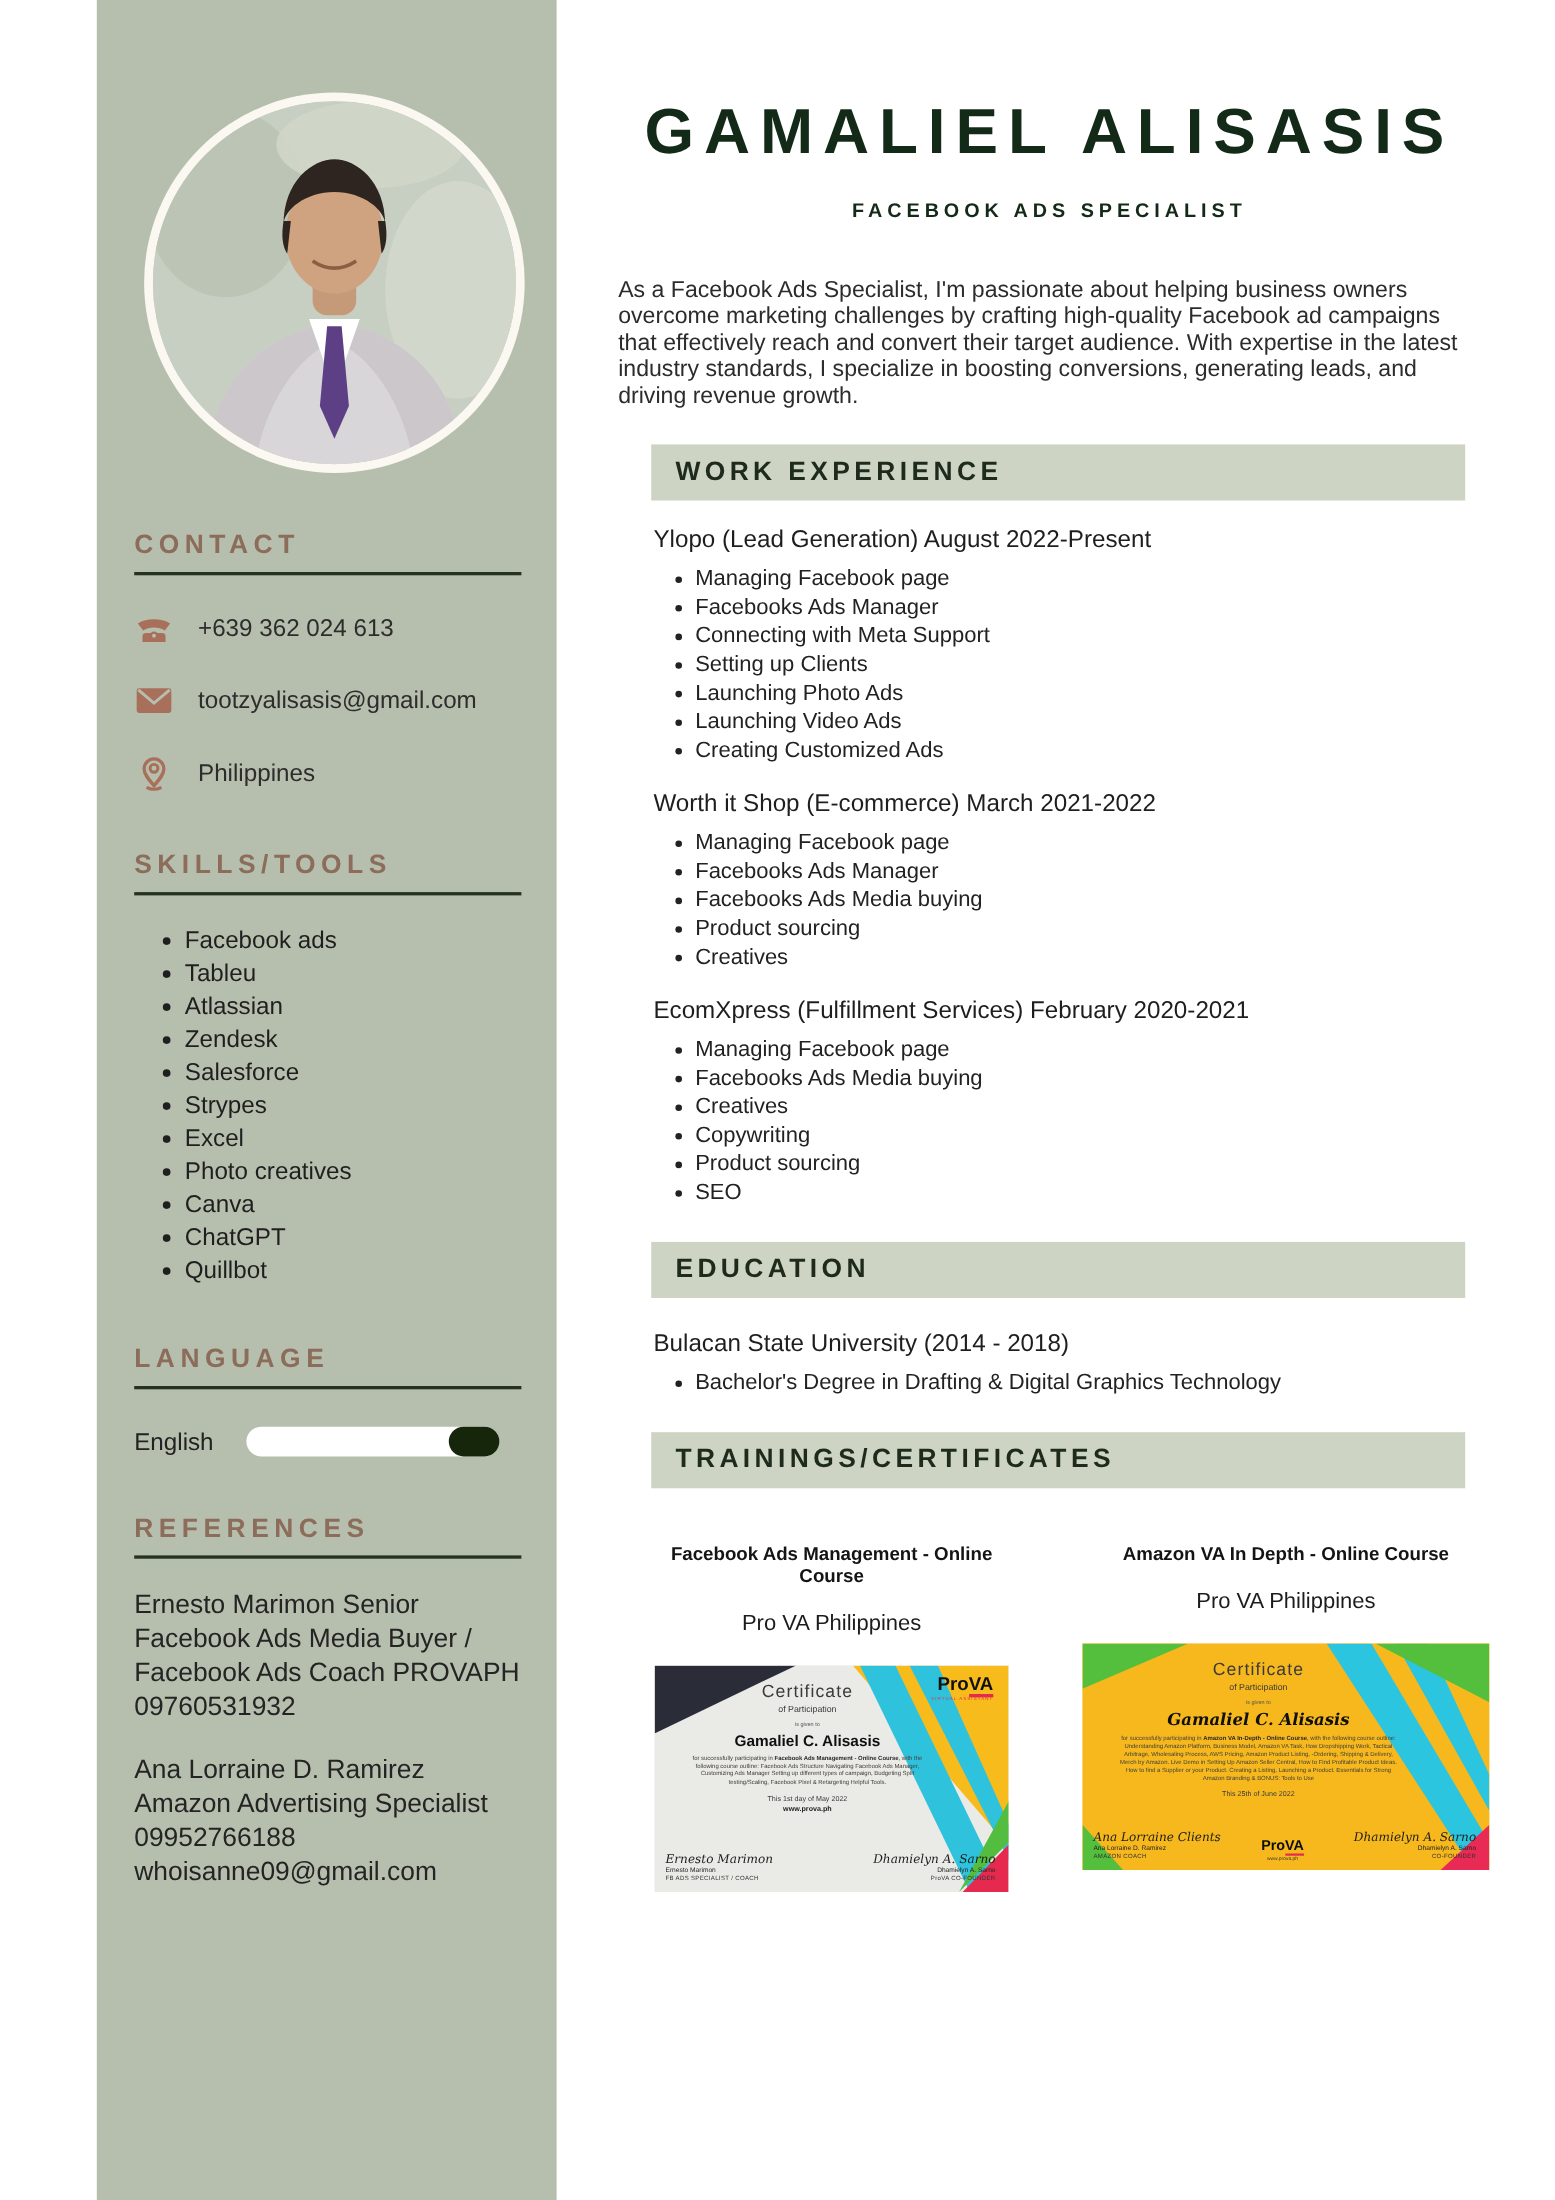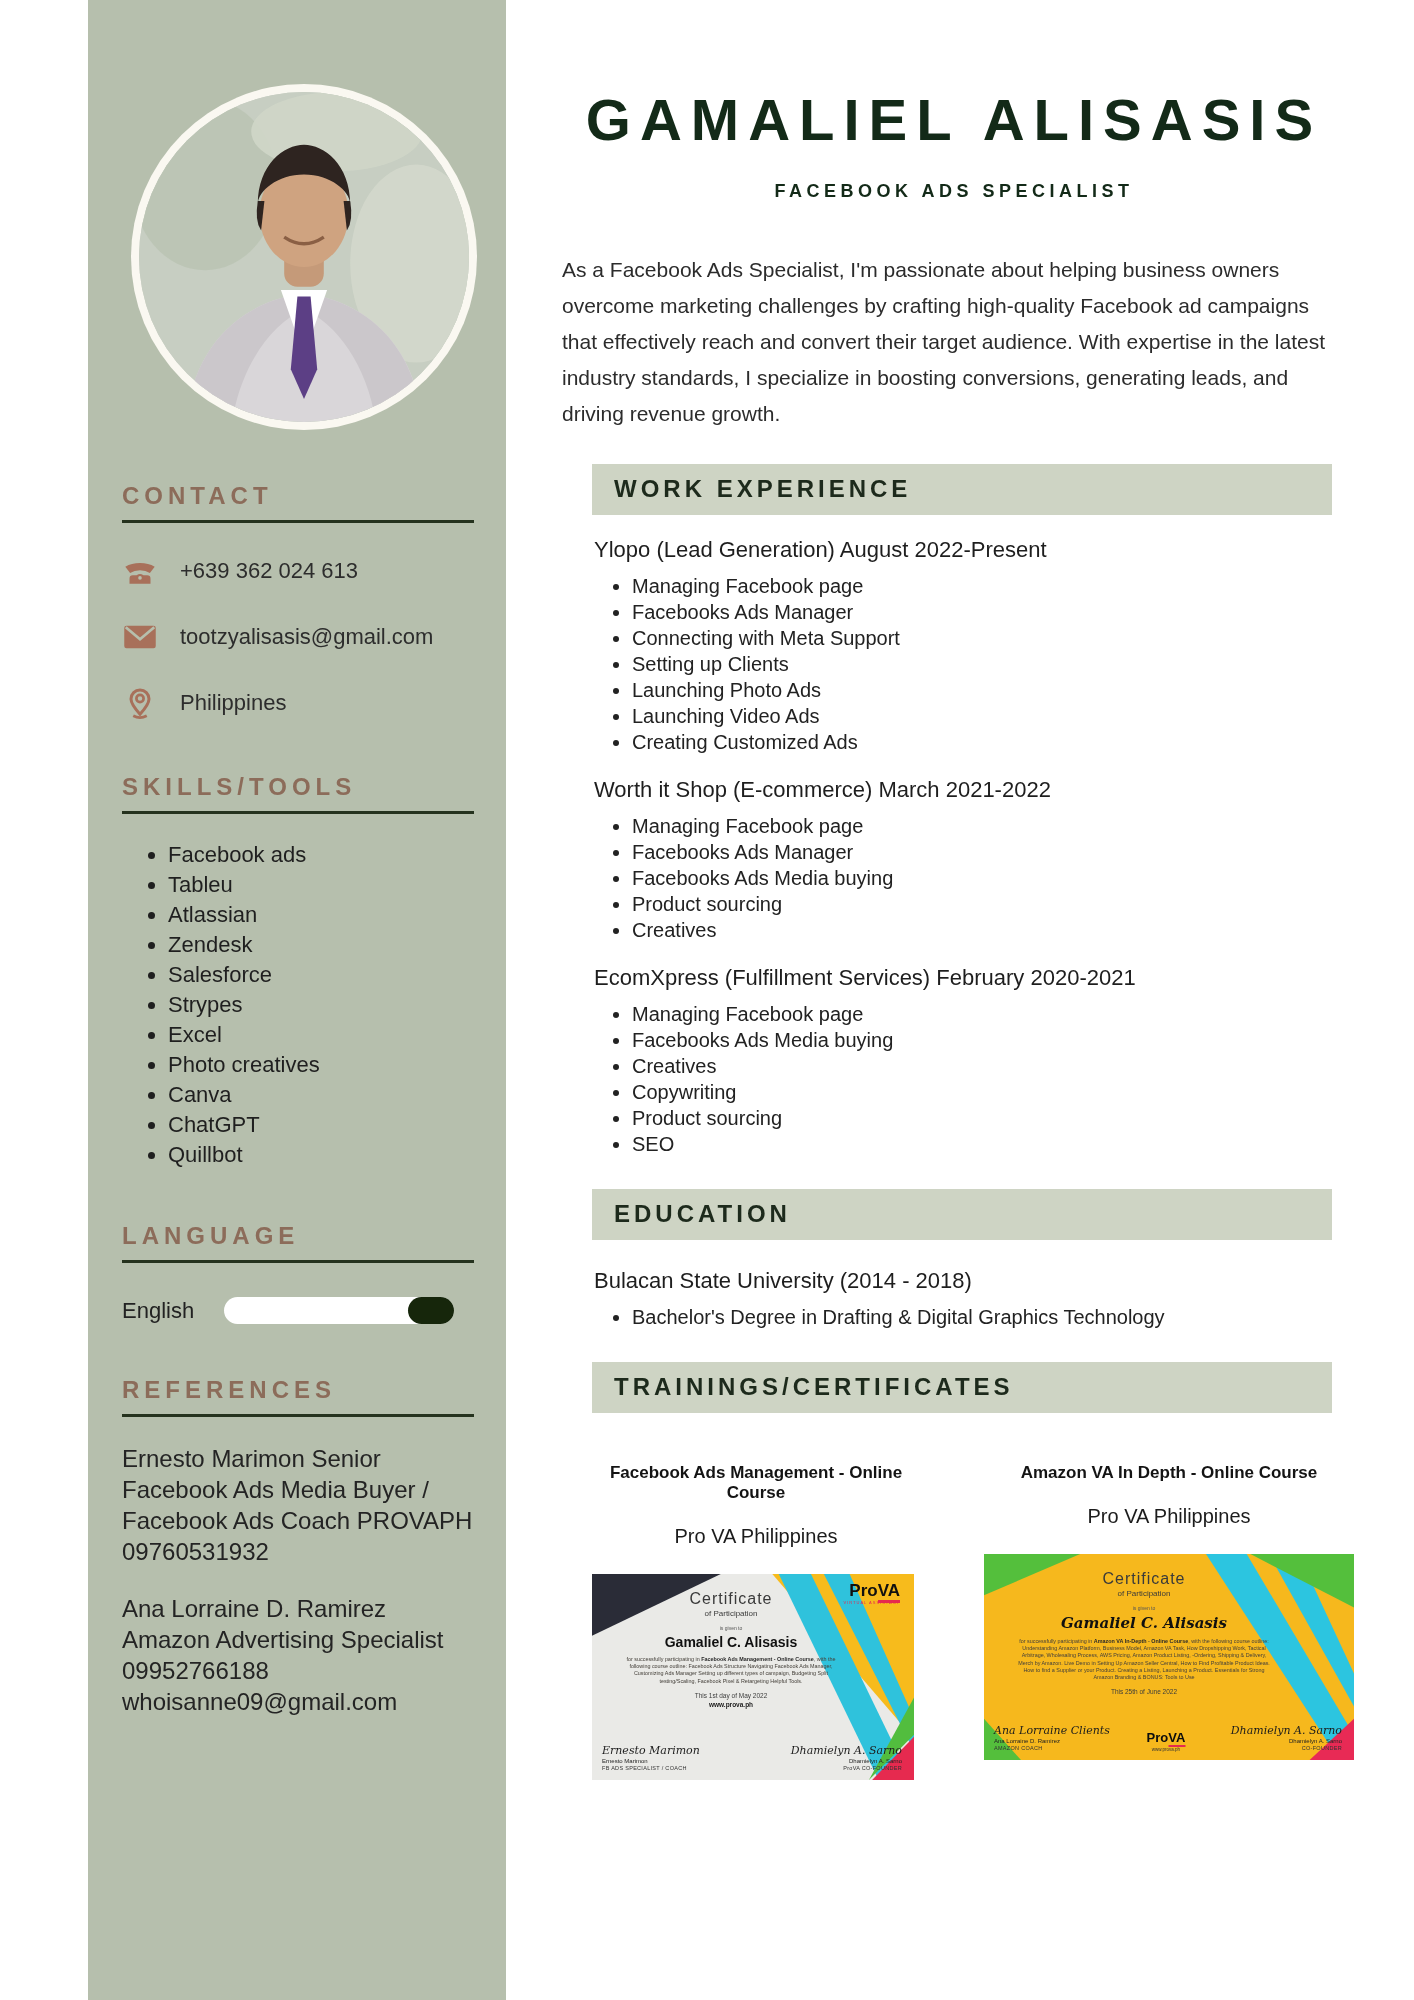--- a/index.html
+++ b/index.html
@@ -31,32 +31,32 @@
   .lang-knob { position:absolute; right:0; top:0; width:46px; height:27px; background:#16260b; border-radius:14px; }
 
   .ref-block { margin-top:26px; }
   .ref-block:first-of-type { margin-top:32px; }
   .ref-line { font-size:24px; line-height:31px; color:#242424; }
 
   
   .main { position:absolute; left:500px; top:0; width:908px; height:2000px; }
   .name { margin:86px 30px 0 30px; text-align:center; font-size:58px; font-weight:bold; letter-spacing:9px; color:#132a18; }
   .role { margin-top:28px; text-align:center; font-size:18px; font-weight:bold; letter-spacing:4.5px; color:#132a18; }
-  .summary { margin:50px 78px 0 62px; font-size:21px; line-height:36px; color:#2c2c2c; }
+  .summary { margin:50px 78px 0 62px; font-size:21px; line-height:24px; color:#2c2c2c; }
 
   .sec-bar { margin:32px 0 0 92px; width:740px; background:#ced4c4; padding:11px 20px 12px 22px; font-size:24px; font-weight:bold; letter-spacing:4px; color:#1d2a1c; }
   .job-title { margin:22px 0 0 94px; font-size:22px; color:#1e1e1e; }
   ul.job-bullets { margin:10px 0 4px 94px; padding-left:38px; }
   ul.job-bullets li { font-size:20px; line-height:26px; color:#222; }
 
   .edu-school { margin:28px 0 0 94px; font-size:22px; color:#1e1e1e; }
 
   
   .train-cols { display:flex; justify-content:space-between; margin:48px 20px 0 92px; width:762px; }
-  .train-col { display:flex; flex-direction:column; }
+  .train-col { display:flex; flex-direction:column;align-items:center; }
   .train-col.left { width:328px; }
   .train-col.right { width:370px; }
   .course-title { margin-top:2px; text-align:center; font-size:17px; font-weight:bold; color:#141414; }
   .provider { margin-top:22px; text-align:center; font-size:20px; color:#1c1c1c; }
 
   .cert { position:relative; margin-top:26px; height:206px; overflow:hidden; }
   .cert .tri { position:absolute; inset:0; }
   .cert-1 { background:#eaeae7; width:322px; }
   .c1-navy  { background:#2a2c37; clip-path:polygon(0 0, 40% 0, 0 30%); }
   .c1-yel   { background:#f7bb1c; clip-path:polygon(56% 0, 100% 0, 100% 80%); }

